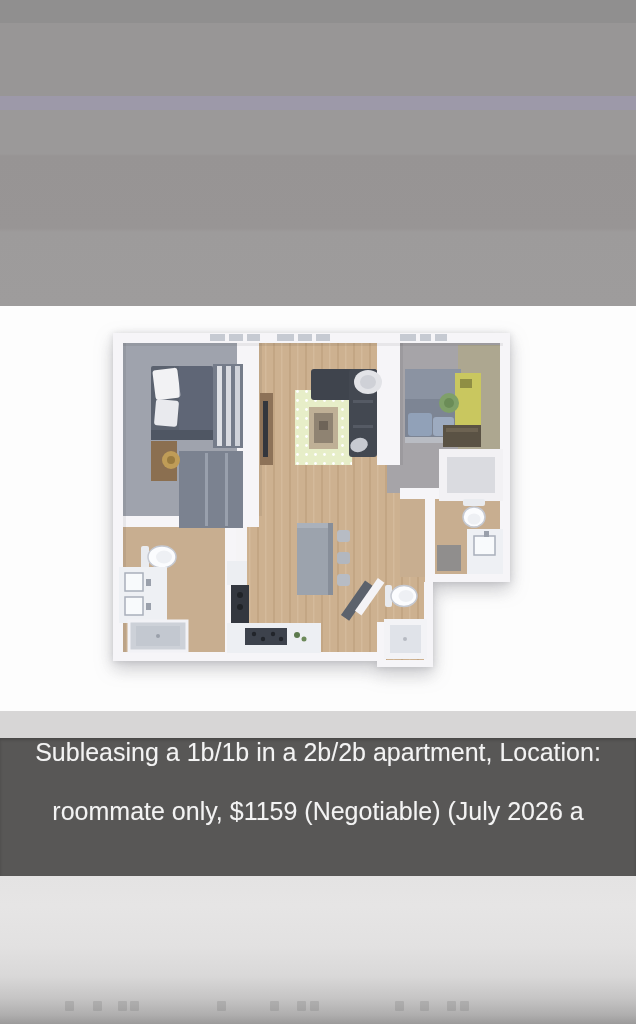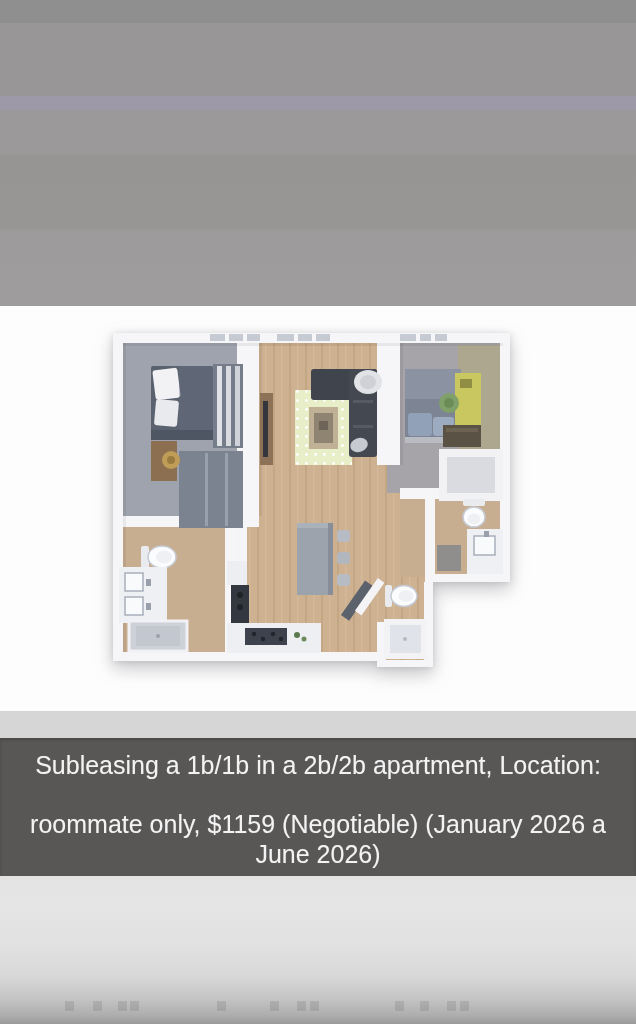--- a/index.html
+++ b/index.html
@@ -14,21 +14,21 @@
   .top-band-c   { position:absolute; left:0; top:110px; width:636px; height:196px;
     background:linear-gradient(180deg,#9b9999 0px,#9b9999 44px,#979494 46px,#989595 118px,#9d9b9b 122px,#9e9c9c 196px); }
   
   .photo-area { position:absolute; left:0; top:306px; width:636px; height:405px; background:#fdfdfd; }
   .floor-plan { position:absolute; left:113px; top:27px; width:400px; height:335px;
     filter: blur(0.35px) drop-shadow(0 7px 9px rgba(90,90,100,0.28)) drop-shadow(0 1px 3px rgba(90,90,100,0.22)); }
   
   .pre-caption-band { position:absolute; left:0; top:711px; width:636px; height:27px; background:#d7d6d6; }
   .caption-box { position:absolute; left:0; top:738px; width:636px; height:138px; background:#585756;
     box-shadow: inset 0 2px 3px rgba(0,0,0,0.18); }
-  .caption-text { margin:0; padding-top:13px; text-align:center; color:#f3f3f3;
+  .caption-text { margin:0; text-align:center; color:#f3f3f3;
     font-size:25px; line-height:29.5px; font-weight:400; letter-spacing:0px;
     filter: blur(0.3px); text-shadow:0 0 1px rgba(255,255,255,0.25); }
   
   .bottom-area { position:absolute; left:0; top:876px; width:636px; height:148px;
     background:linear-gradient(180deg,#e4e3e3 0px,#e6e5e5 30px,#e2e1e1 70px,#d9d8d8 100px,#c6c5c5 122px,#afaeae 139px,#9b9a9a 148px); }
   .blur-square { position:absolute; top:125px; width:9px; height:10px;
     background:rgba(100,100,100,0.20); border-radius:1px; }
 </style>
 </head>
 <body>
@@ -243,22 +243,21 @@
       </g>
     </svg>
   </div>
 
   <div class="pre-caption-band"></div>
 
   <div class="caption-box">
     <p class="caption-text">
       <span>Subleasing a 1b/1b in a 2b/2b apartment, Location:</span><br>
       <br>
-      <span>roommate only, $1159 (Negotiable) (January 2026 a</span><br>
-      <span>June 2026)</span>
+      <span>roommate only, $1159 (Negotiable) (July 2026 a</span><br>
     </p>
   </div>
 
   <div class="bottom-area">
     <div class="blur-square" style="left:65px"></div>
     <div class="blur-square" style="left:93px"></div>
     <div class="blur-square" style="left:118px"></div>
     <div class="blur-square" style="left:130px"></div>
     <div class="blur-square" style="left:217px"></div>
     <div class="blur-square" style="left:270px"></div>

